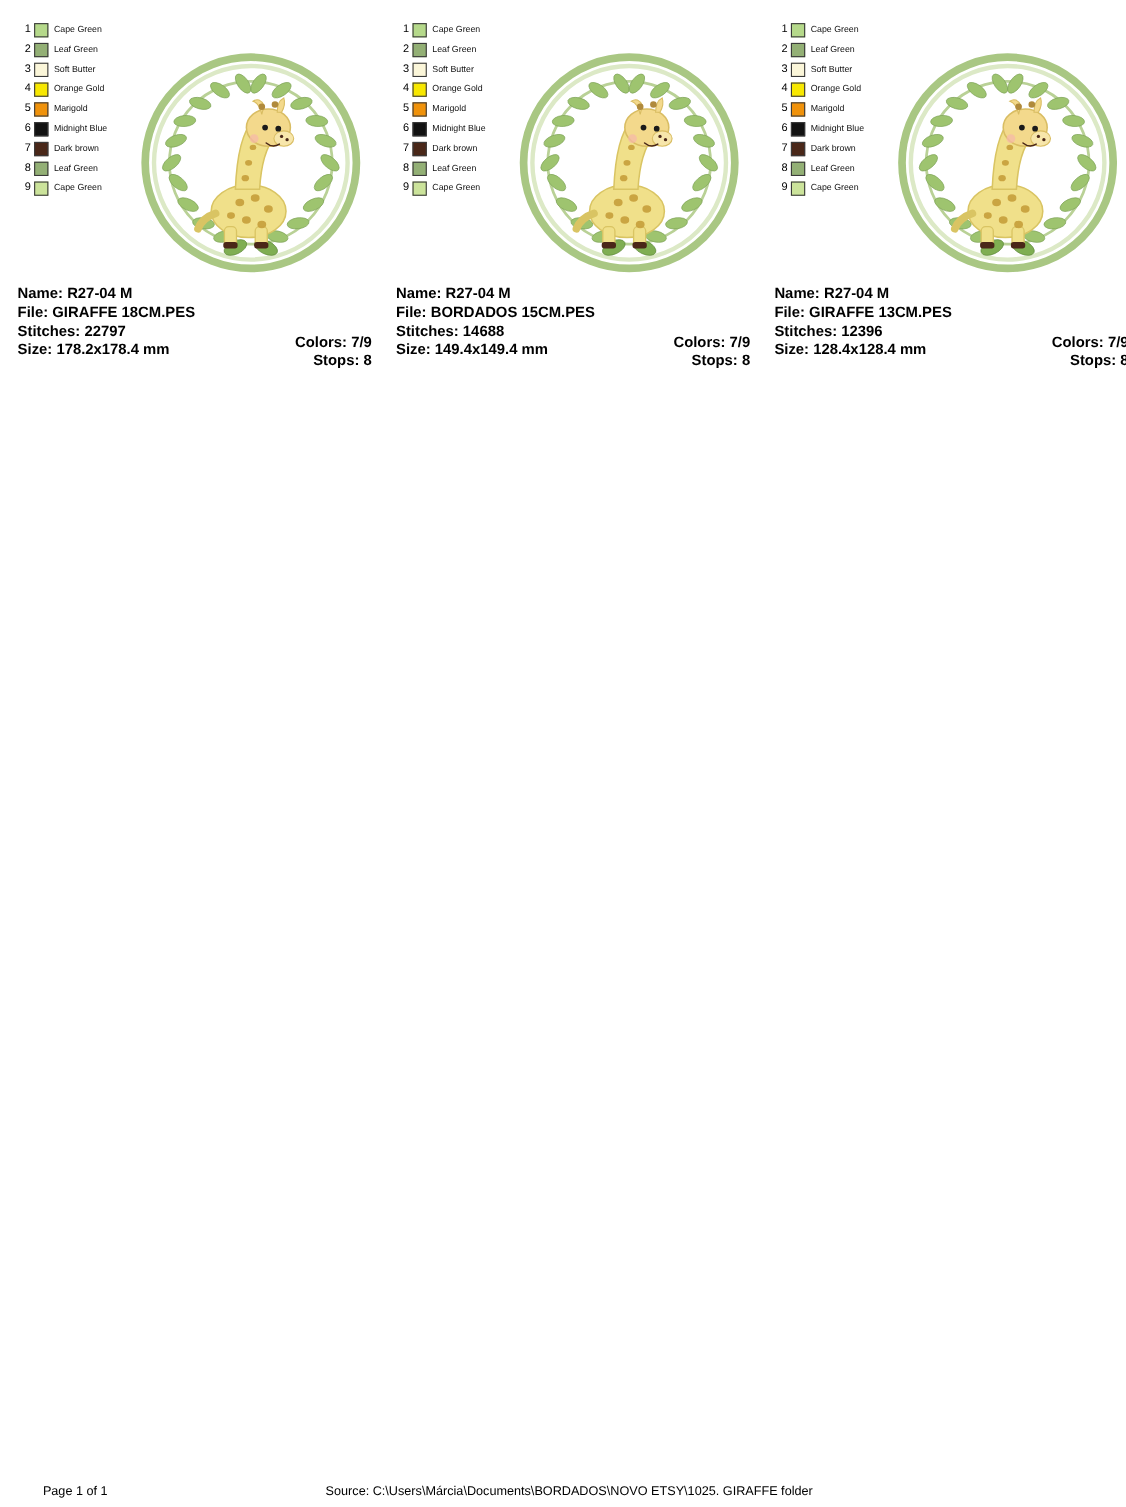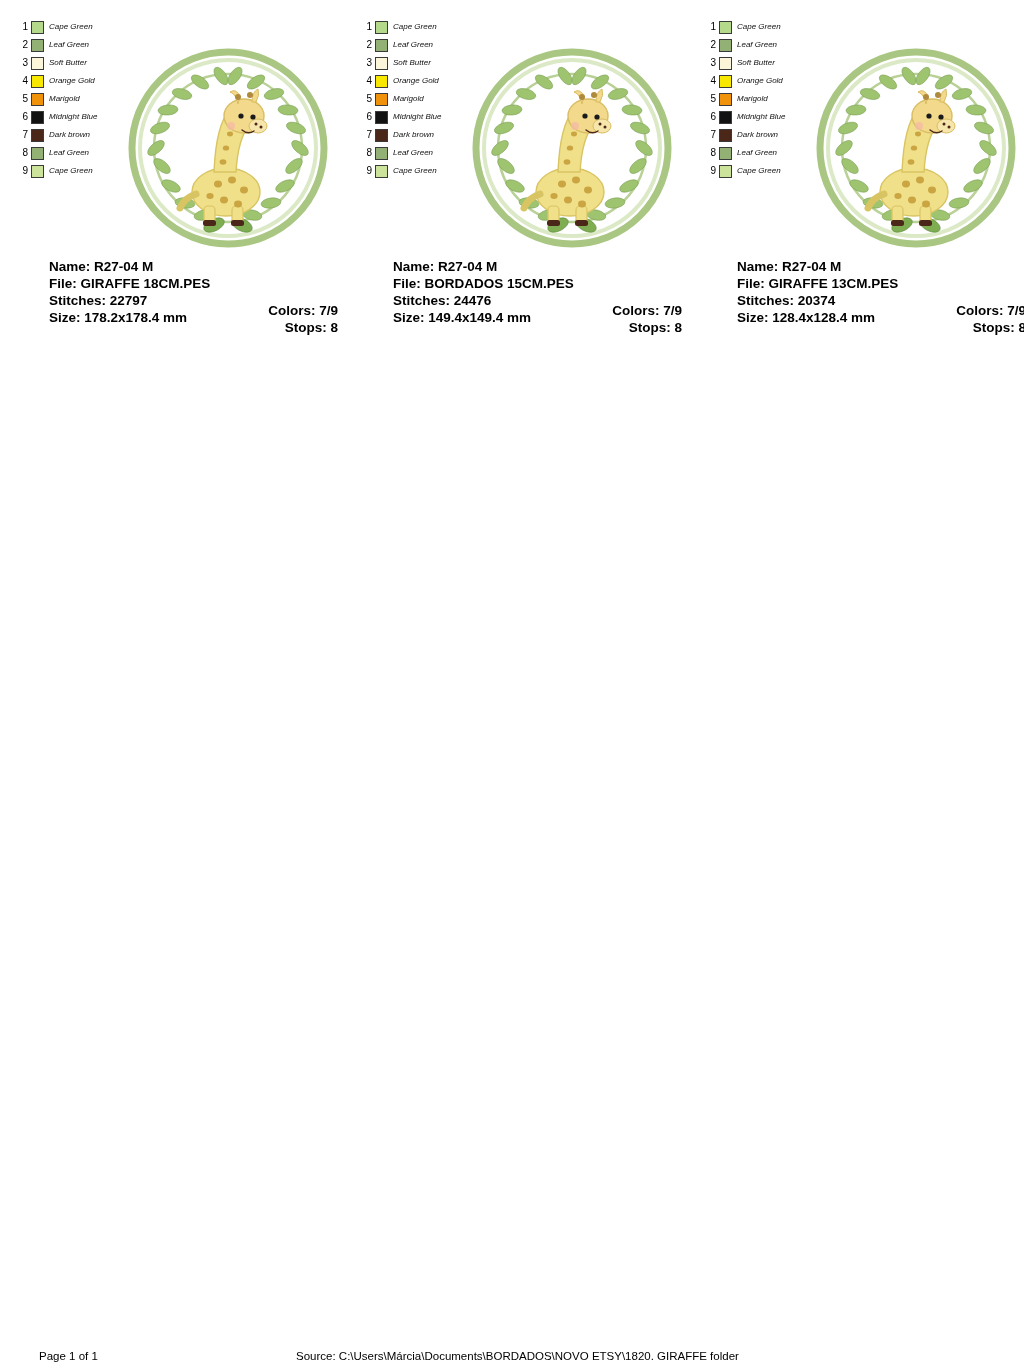--- a/index.html
+++ b/index.html
@@ -54,21 +54,20 @@
     height: 13px;
     border: 1px solid #3a3a3a;
     box-sizing: border-box;
     flex: 0 0 auto;
   }
   .legend-label {
     font-size: 8px;
     padding-left: 5px;
     color: #111;
     white-space: nowrap;
-    font-style: italic;
   }
 
   
   .art-wrap {
     position: absolute;
     top: 26px;
     left: 118px;
     width: 205px;
     height: 205px;
   }
@@ -81,21 +80,20 @@
     left: 8px;
     width: 322px;
     font-size: 13.5px;
     font-weight: bold;
   }
   .info-line {
     height: 17px;
     line-height: 17px;
     position: relative;
     white-space: nowrap;
-    margin-left: 33px;
   }
   .info-right {
     position: absolute;
     right: 0;
     top: 10px;
     white-space: nowrap;
   }
 
   
   .footer {
@@ -388,21 +386,21 @@
       <div class="info-line">
         <span>Name:</span>
         <span>R27-04 M</span>
       </div>
       <div class="info-line">
         <span>File:</span>
         <span>BORDADOS 15CM.PES</span>
       </div>
       <div class="info-line">
         <span>Stitches:</span>
-        <span>24476</span>
+        <span>14688</span>
         <span class="info-right">
           <span>Colors:</span>
           <span>7/9</span>
         </span>
       </div>
       <div class="info-line">
         <span>Size:</span>
         <span>149.4x149.4 mm</span>
         <span class="info-right">
           <span>Stops:</span>
@@ -532,35 +530,35 @@
       <div class="info-line">
         <span>Name:</span>
         <span>R27-04 M</span>
       </div>
       <div class="info-line">
         <span>File:</span>
         <span>GIRAFFE 13CM.PES</span>
       </div>
       <div class="info-line">
         <span>Stitches:</span>
-        <span>20374</span>
+        <span>12396</span>
         <span class="info-right">
           <span>Colors:</span>
           <span>7/9</span>
         </span>
       </div>
       <div class="info-line">
         <span>Size:</span>
         <span>128.4x128.4 mm</span>
         <span class="info-right">
           <span>Stops:</span>
           <span>8</span>
         </span>
       </div>
     </div>
   </div>
 
   <div class="footer">
     <span class="footer-page">Page 1 of 1</span>
-    <span class="footer-source">Source: C:\Users\Márcia\Documents\BORDADOS\NOVO ETSY\1820. GIRAFFE folder</span>
+    <span class="footer-source">Source: C:\Users\Márcia\Documents\BORDADOS\NOVO ETSY\1025. GIRAFFE folder</span>
   </div>
 
 </div>
 
 </body></html>

